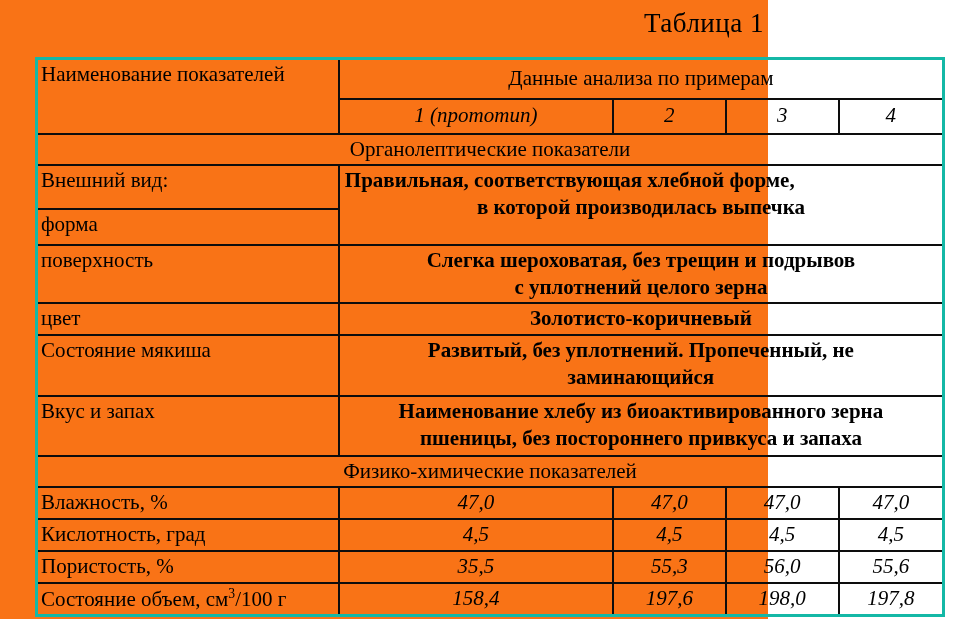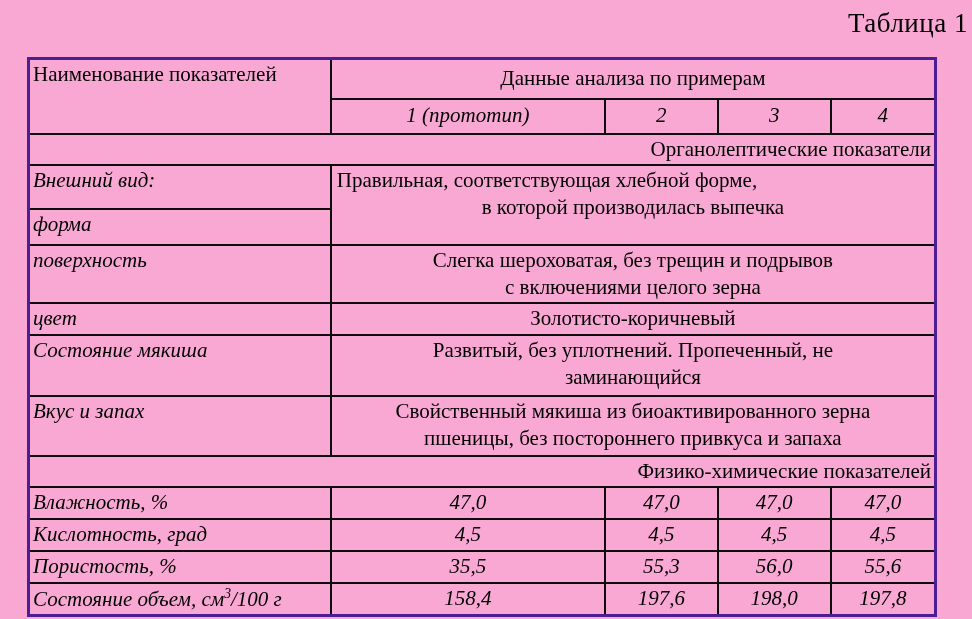--- a/index.html
+++ b/index.html
@@ -7,23 +7,23 @@
     padding: 0;
     background: #ffffff;
     width: 972px;
     height: 619px;
     overflow: hidden;
     font-family: "Liberation Serif", "DejaVu Serif", serif;
     color: #000;
   }
   .page {
     position: relative;
-    width: 972px;
+    width: 768px;
     height: 619px;
-    background: #f9a8d4;
+    background: #f97316;
   }
   .caption {
     position: absolute;
     top: 8px;
     right: 4px;
     font-size: 27px;
     letter-spacing: 0.5px;
     white-space: nowrap;
   }
   table.main {
@@ -35,39 +35,40 @@
     width: 910px;
     font-size: 21px;
     line-height: 1.3;
   }
   table.main td {
     border: 2px solid #0d0d0d;
     padding: 1px 3px;
     overflow: hidden;
   }
   table.main {
-    border: 3px solid #4c1d95;
+    border: 3px solid #14b8a6;
+    margin-left: 8px;
   }
   
   td.lbl {
     text-align: left;
     vertical-align: top;
     padding-left: 5px;
-    font-style: italic;
   }
   
   td.section {
-    text-align: right;
+    text-align: center;
     vertical-align: middle;
   }
   
   td.merged {
     text-align: center;
     vertical-align: top;
     padding-right: 88px;
+    font-weight: bold;
   }
   td.merged .line { display: block; }
   td.merged .line.left { text-align: left; margin-right: -88px; padding-left: 2px; }
   
   td.group-hdr {
     text-align: center;
     vertical-align: middle;
     padding-right: 70px;
   }
   
@@ -124,21 +125,21 @@
       </td>
     </tr>
     <tr style="height:36px">
       <td class="lbl">форма</td>
     </tr>
 
     <tr style="height:58px">
       <td class="lbl">поверхность</td>
       <td class="merged" colspan="4">
         <span class="line">Слегка шероховатая, без трещин и подрывов</span>
-        <span class="line">с включениями целого зерна</span>
+        <span class="line">с уплотнений целого зерна</span>
       </td>
     </tr>
 
     <tr style="height:31px">
       <td class="lbl">цвет</td>
       <td class="merged" colspan="4">
         <span class="line">Золотисто-коричневый</span>
       </td>
     </tr>
 
@@ -146,21 +147,21 @@
       <td class="lbl">Состояние мякиша</td>
       <td class="merged" colspan="4">
         <span class="line">Развитый, без уплотнений. Пропеченный, не</span>
         <span class="line">заминающийся</span>
       </td>
     </tr>
 
     <tr style="height:60px">
       <td class="lbl">Вкус и запах</td>
       <td class="merged" colspan="4">
-        <span class="line">Свойственный мякиша из биоактивированного зерна</span>
+        <span class="line">Наименование хлебу из биоактивированного зерна</span>
         <span class="line">пшеницы, без постороннего привкуса и запаха</span>
       </td>
     </tr>
 
     <tr style="height:31px">
       <td class="section" colspan="5">Физико-химические показателей</td>
     </tr>
 
     <tr style="height:32px">
       <td class="lbl">Влажность, %</td>

